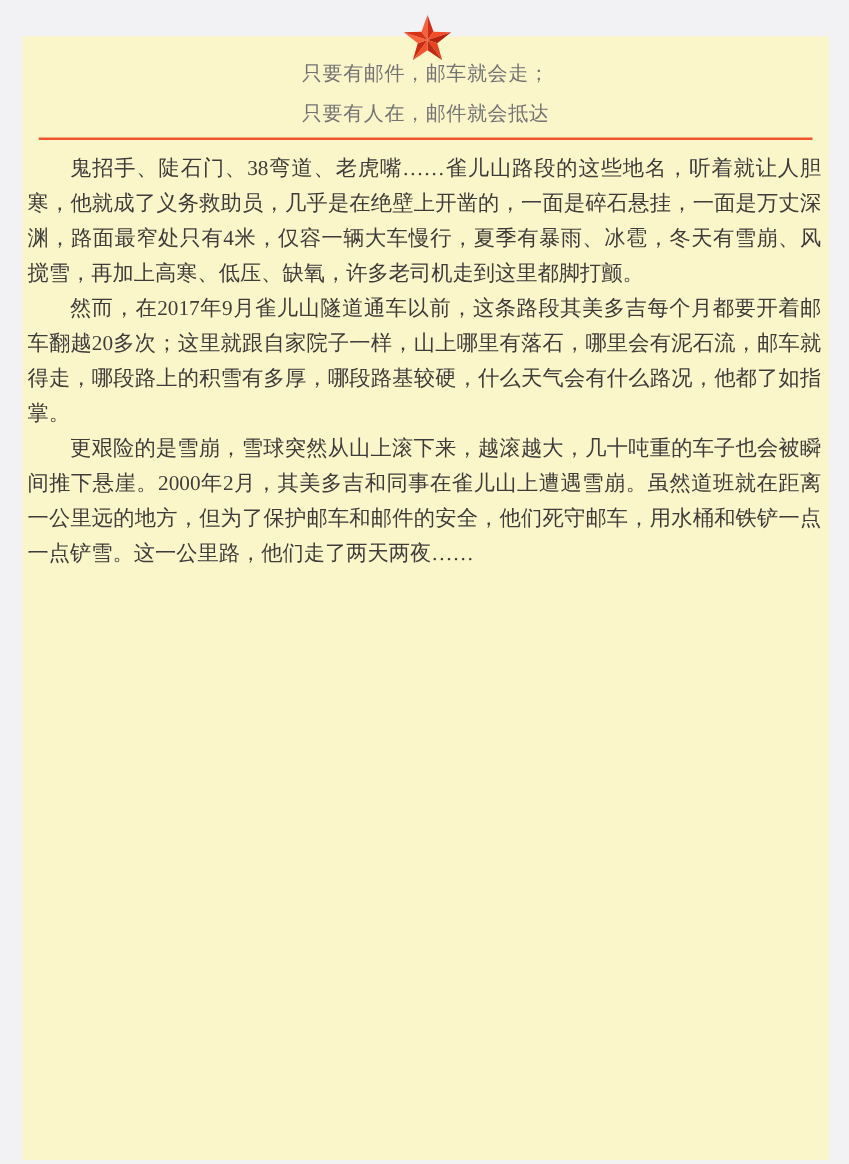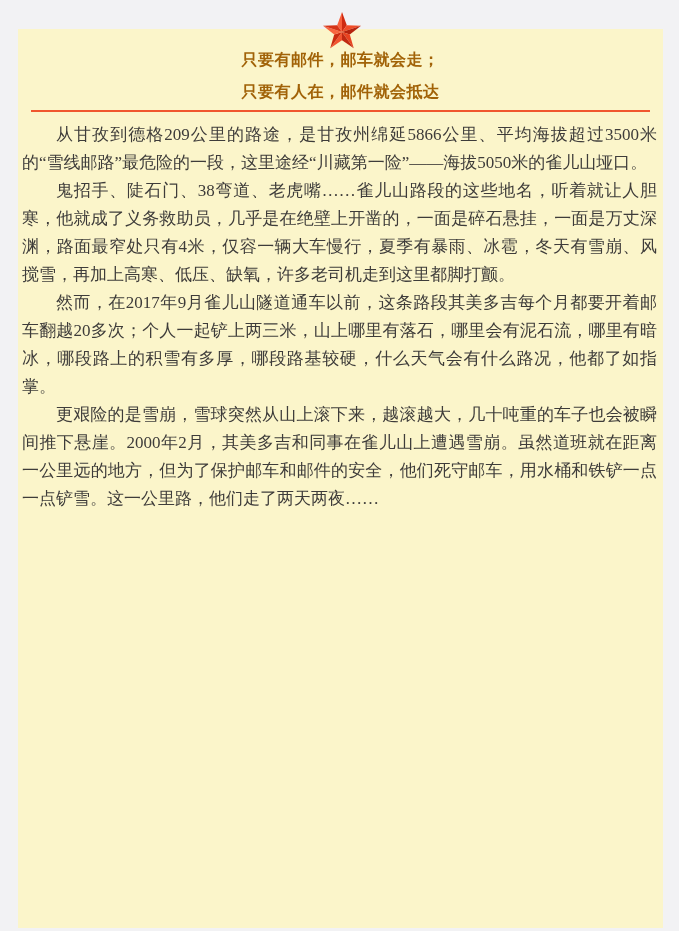--- a/index.html
+++ b/index.html
@@ -32,24 +32,24 @@
     height: 42px;
     z-index: 2;
   }
   .slogans {
     padding-top: 22px;
     text-align: center;
   }
   .slogan {
     margin: 0;
     font-family: "Liberation Sans", "DejaVu Sans", sans-serif;
-    font-weight: bold;
+    font-weight: normal;
     font-size: 16px;
     letter-spacing: 0.5px;
-    color: #a16207;
+    color: #737373;
     line-height: 18px;
   }
   .slogan + .slogan {
     margin-top: 14px;
   }
   .divider {
     margin: 9px 13px 0 13px;
     height: 0;
     border-top: 2px solid #f0562e;
   }
@@ -88,20 +88,19 @@
 
     <div class="slogans">
       <p class="slogan">只要有邮件，邮车就会走；</p>
       <p class="slogan">只要有人在，邮件就会抵达</p>
     </div>
 
     <div class="divider"></div>
 
     <div class="article-body">
 
-    <p>从甘孜到德格209公里的路途，是甘孜州绵延5866公里、平均海拔超过3500米的“雪线邮路”最危险的一段，这里途经“川藏第一险”——海拔5050米的雀儿山垭口。</p>
         <p>鬼招手、陡石门、38弯道、老虎嘴……雀儿山路段的这些地名，听着就让人胆寒，他就成了义务救助员，几乎是在绝壁上开凿的，一面是碎石悬挂，一面是万丈深渊，路面最窄处只有4米，仅容一辆大车慢行，夏季有暴雨、冰雹，冬天有雪崩、风搅雪，再加上高寒、低压、缺氧，许多老司机走到这里都脚打颤。</p>
-        <p>然而，在2017年9月雀儿山隧道通车以前，这条路段其美多吉每个月都要开着邮车翻越20多次；个人一起铲上两三米，山上哪里有落石，哪里会有泥石流，哪里有暗冰，哪段路上的积雪有多厚，哪段路基较硬，什么天气会有什么路况，他都了如指掌。</p>
+        <p>然而，在2017年9月雀儿山隧道通车以前，这条路段其美多吉每个月都要开着邮车翻越20多次；这里就跟自家院子一样，山上哪里有落石，哪里会有泥石流，邮车就得走，哪段路上的积雪有多厚，哪段路基较硬，什么天气会有什么路况，他都了如指掌。</p>
         <p>更艰险的是雪崩，雪球突然从山上滚下来，越滚越大，几十吨重的车子也会被瞬间推下悬崖。2000年2月，其美多吉和同事在雀儿山上遭遇雪崩。虽然道班就在距离一公里远的地方，但为了保护邮车和邮件的安全，他们死守邮车，用水桶和铁铲一点一点铲雪。这一公里路，他们走了两天两夜……</p>
       </div>
 
   </div>
 </div>
 
 </body></html>

